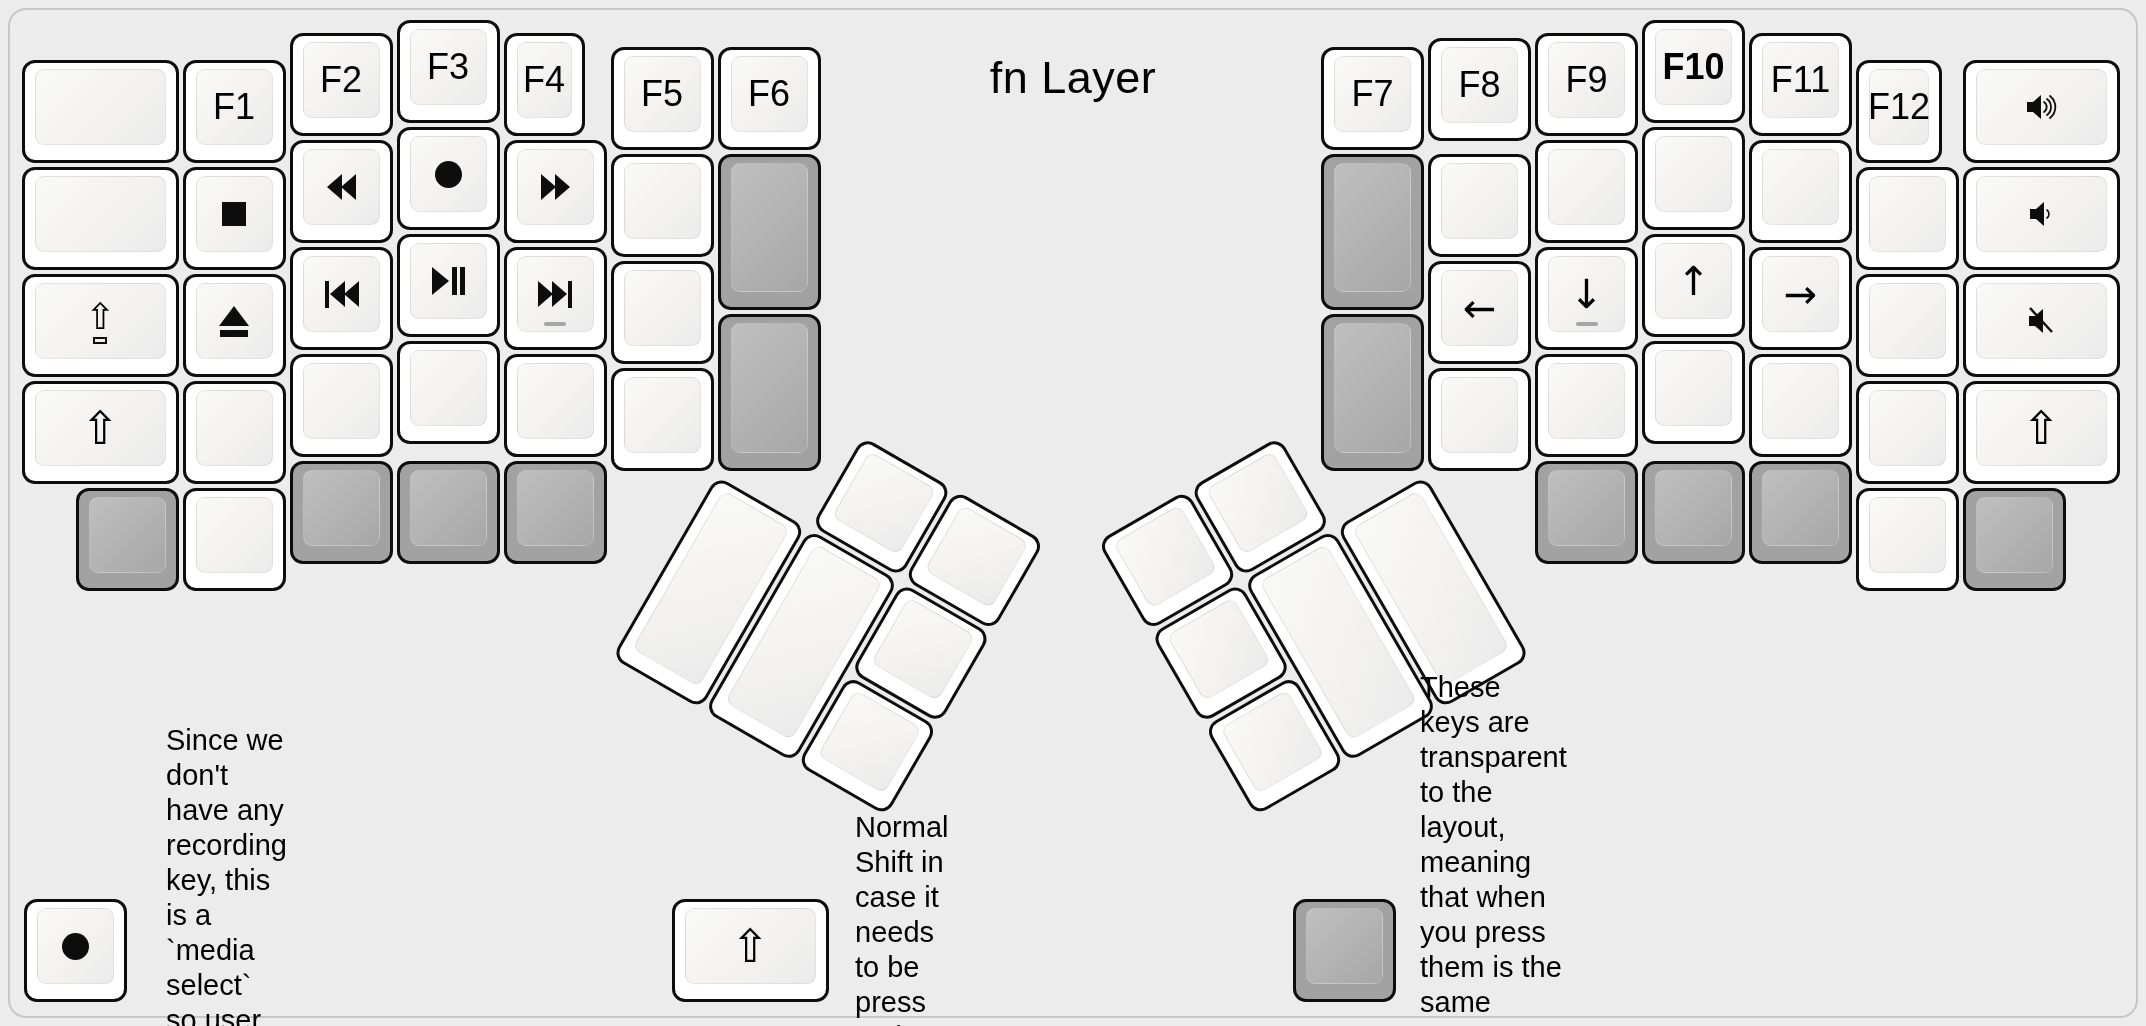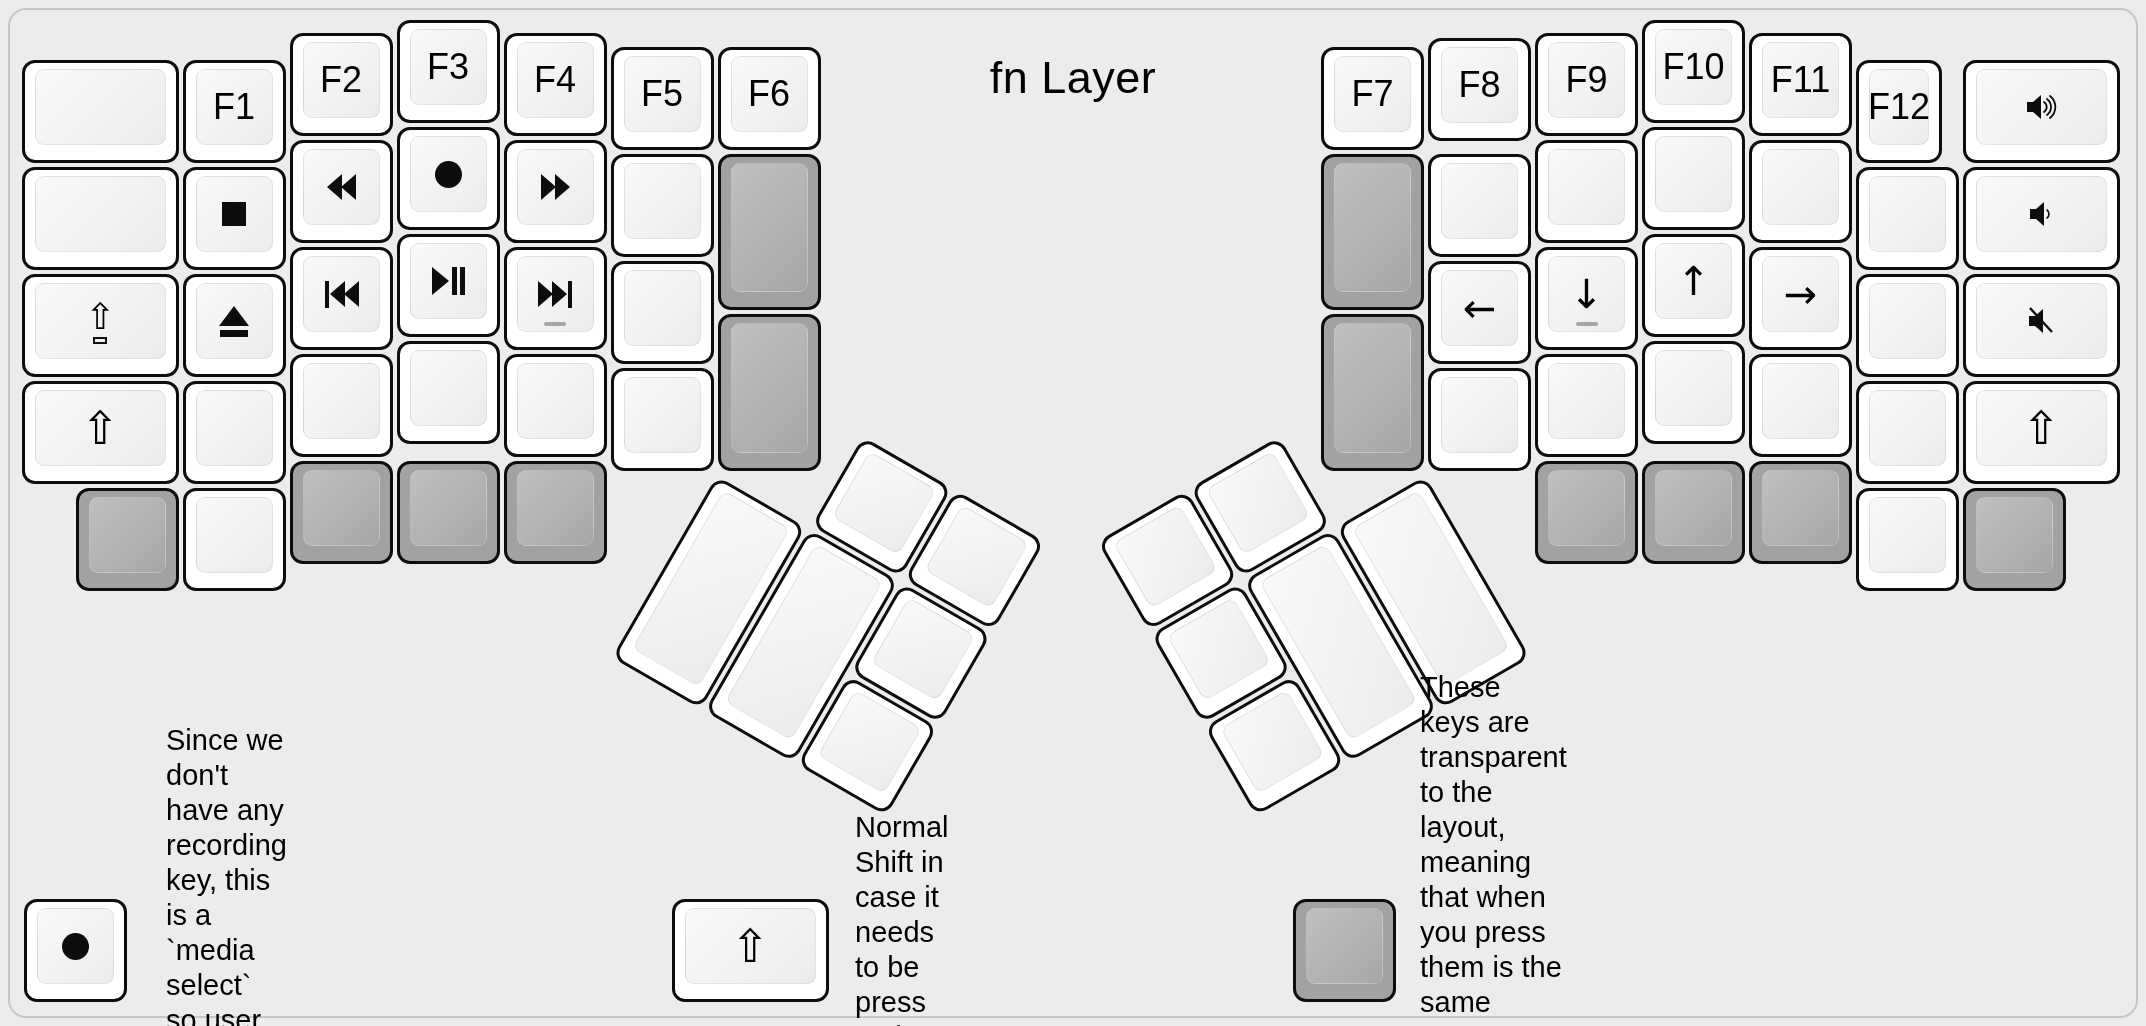--- a/index.html
+++ b/index.html
@@ -108,21 +108,21 @@
       <div class="key" style="left: 269.5px; top: 15.375px; width: 103px; height: 103px;">
         <div class="cap">
           <span class="klabel">F2</span>
         </div>
       </div>
       <div class="key" style="left: 376.5px; top: 2px; width: 103px; height: 103px;">
         <div class="cap">
           <span class="klabel">F3</span>
         </div>
       </div>
-      <div class="key" style="left: 483.5px; top: 15.375px; width: 103px; height: 103px;">
+      <div class="key" style="left: 483.5px; top: 15.375px; width: 81px; height: 103px;">
         <div class="cap">
           <span class="klabel">F4</span>
         </div>
       </div>
       <div class="key" style="left: 590.5px; top: 28.75px; width: 103px; height: 103px;">
         <div class="cap">
           <span class="klabel">F5</span>
         </div>
       </div>
       <div class="key" style="left: 697.5px; top: 28.75px; width: 103px; height: 103px;">
@@ -264,21 +264,21 @@
       <div class="key" style="left: 109px; top: 20px; width: 103px; height: 103px;">
         <div class="cap">
           <span class="klabel">F8</span>
         </div>
       </div>
       <div class="key" style="left: 216px; top: 15.375px; width: 103px; height: 103px;">
         <div class="cap">
           <span class="klabel">F9</span>
         </div>
       </div>
-      <div class="key" style="left: 323px; top: 2px; width: 103px; height: 103px;">
+      <div class="key" style="left: 323px; top: 2px; width: 103px; height: 103px; font-weight: bold;">
         <div class="cap">
           <span class="klabel">F10</span>
         </div>
       </div>
       <div class="key" style="left: 430px; top: 15.375px; width: 103px; height: 103px;">
         <div class="cap">
           <span class="klabel">F11</span>
         </div>
       </div>
       <div class="key" style="left: 537px; top: 42.125px; width: 86px; height: 103px; text-align: right;">

